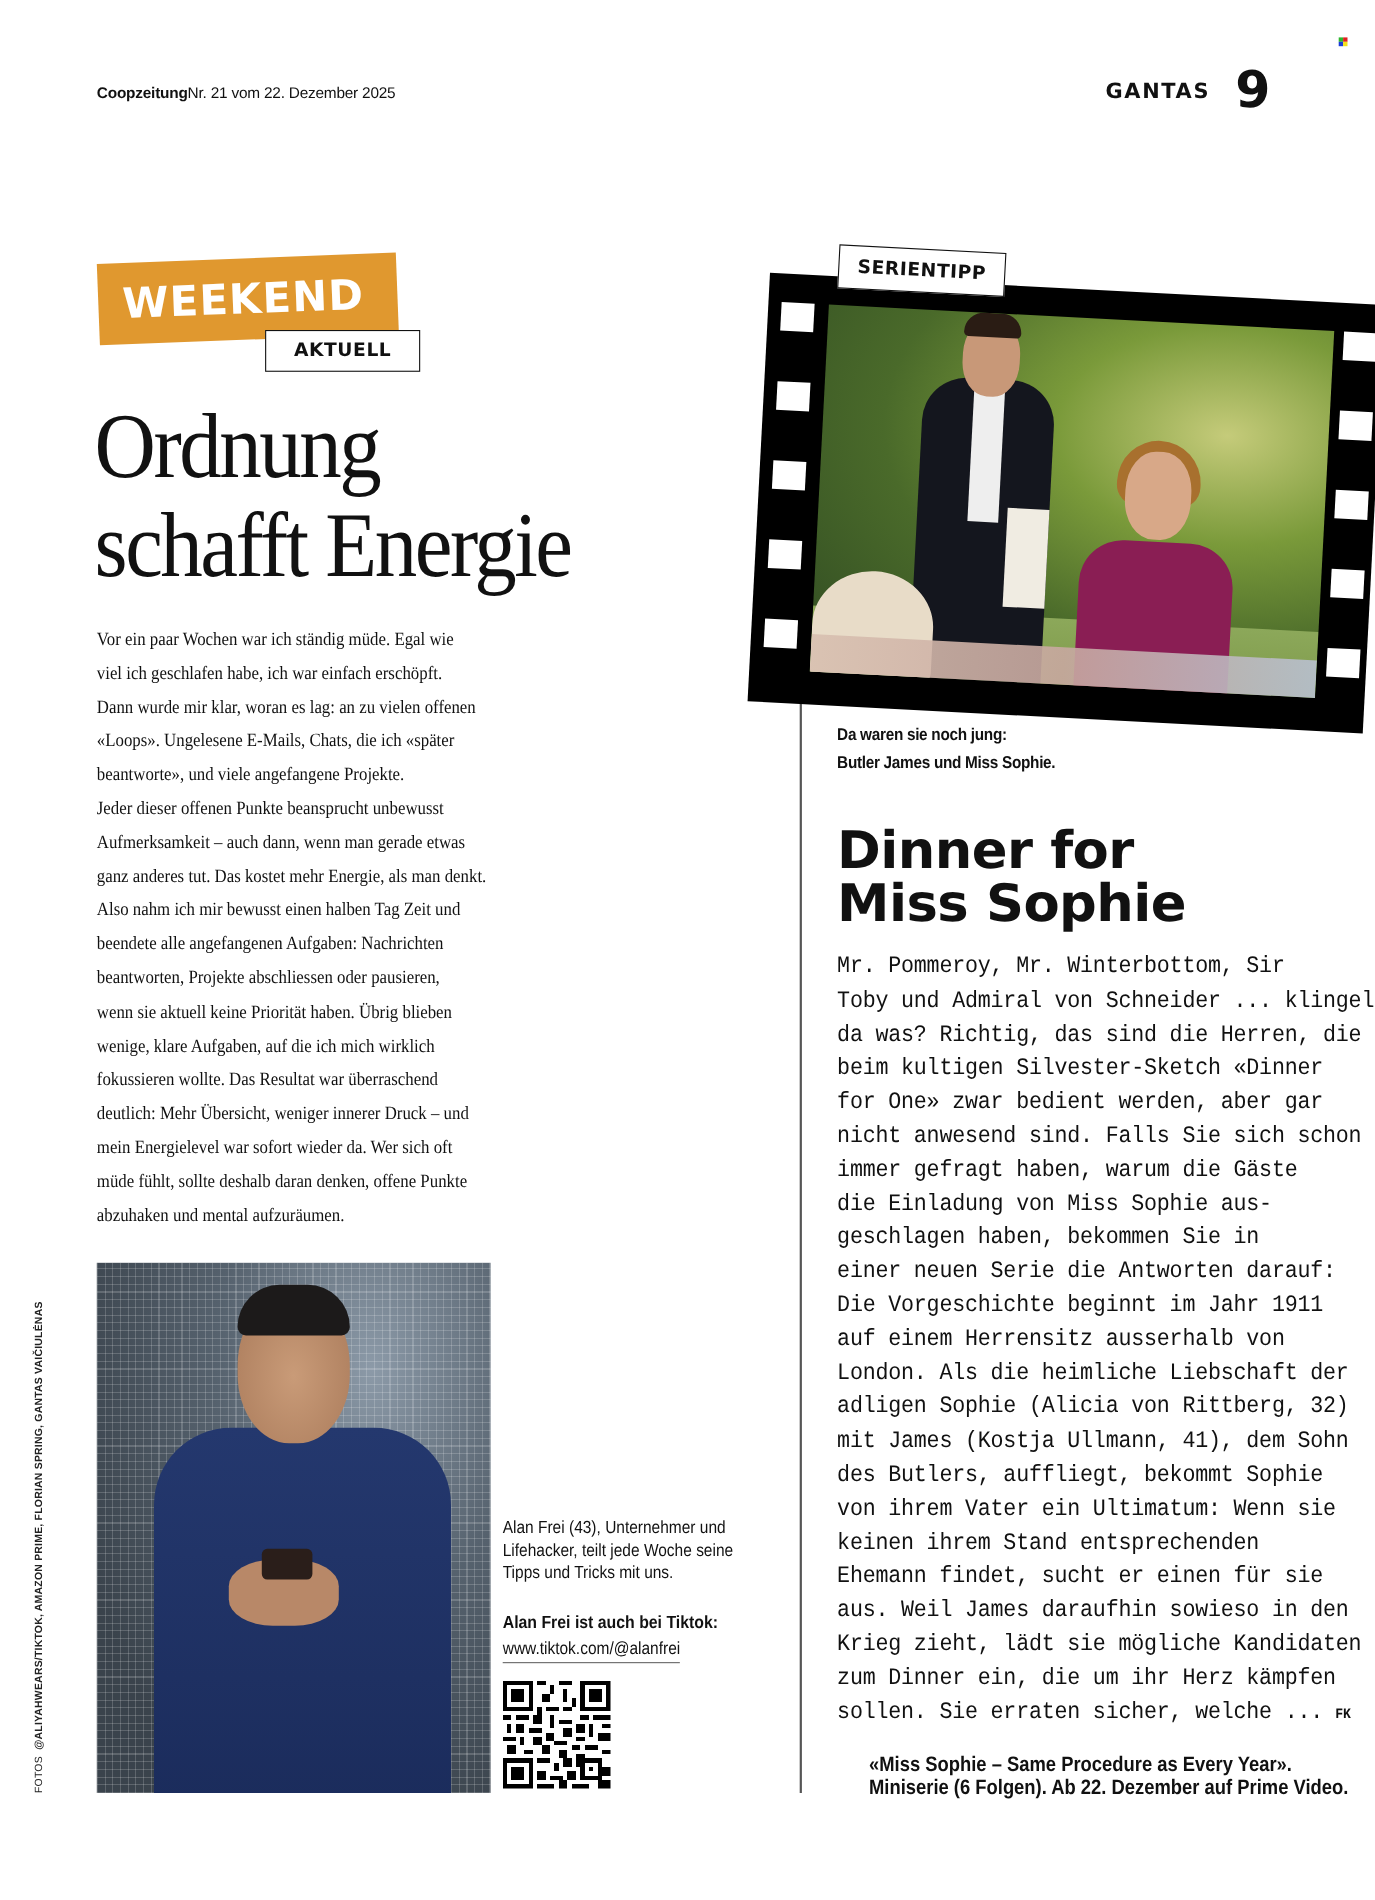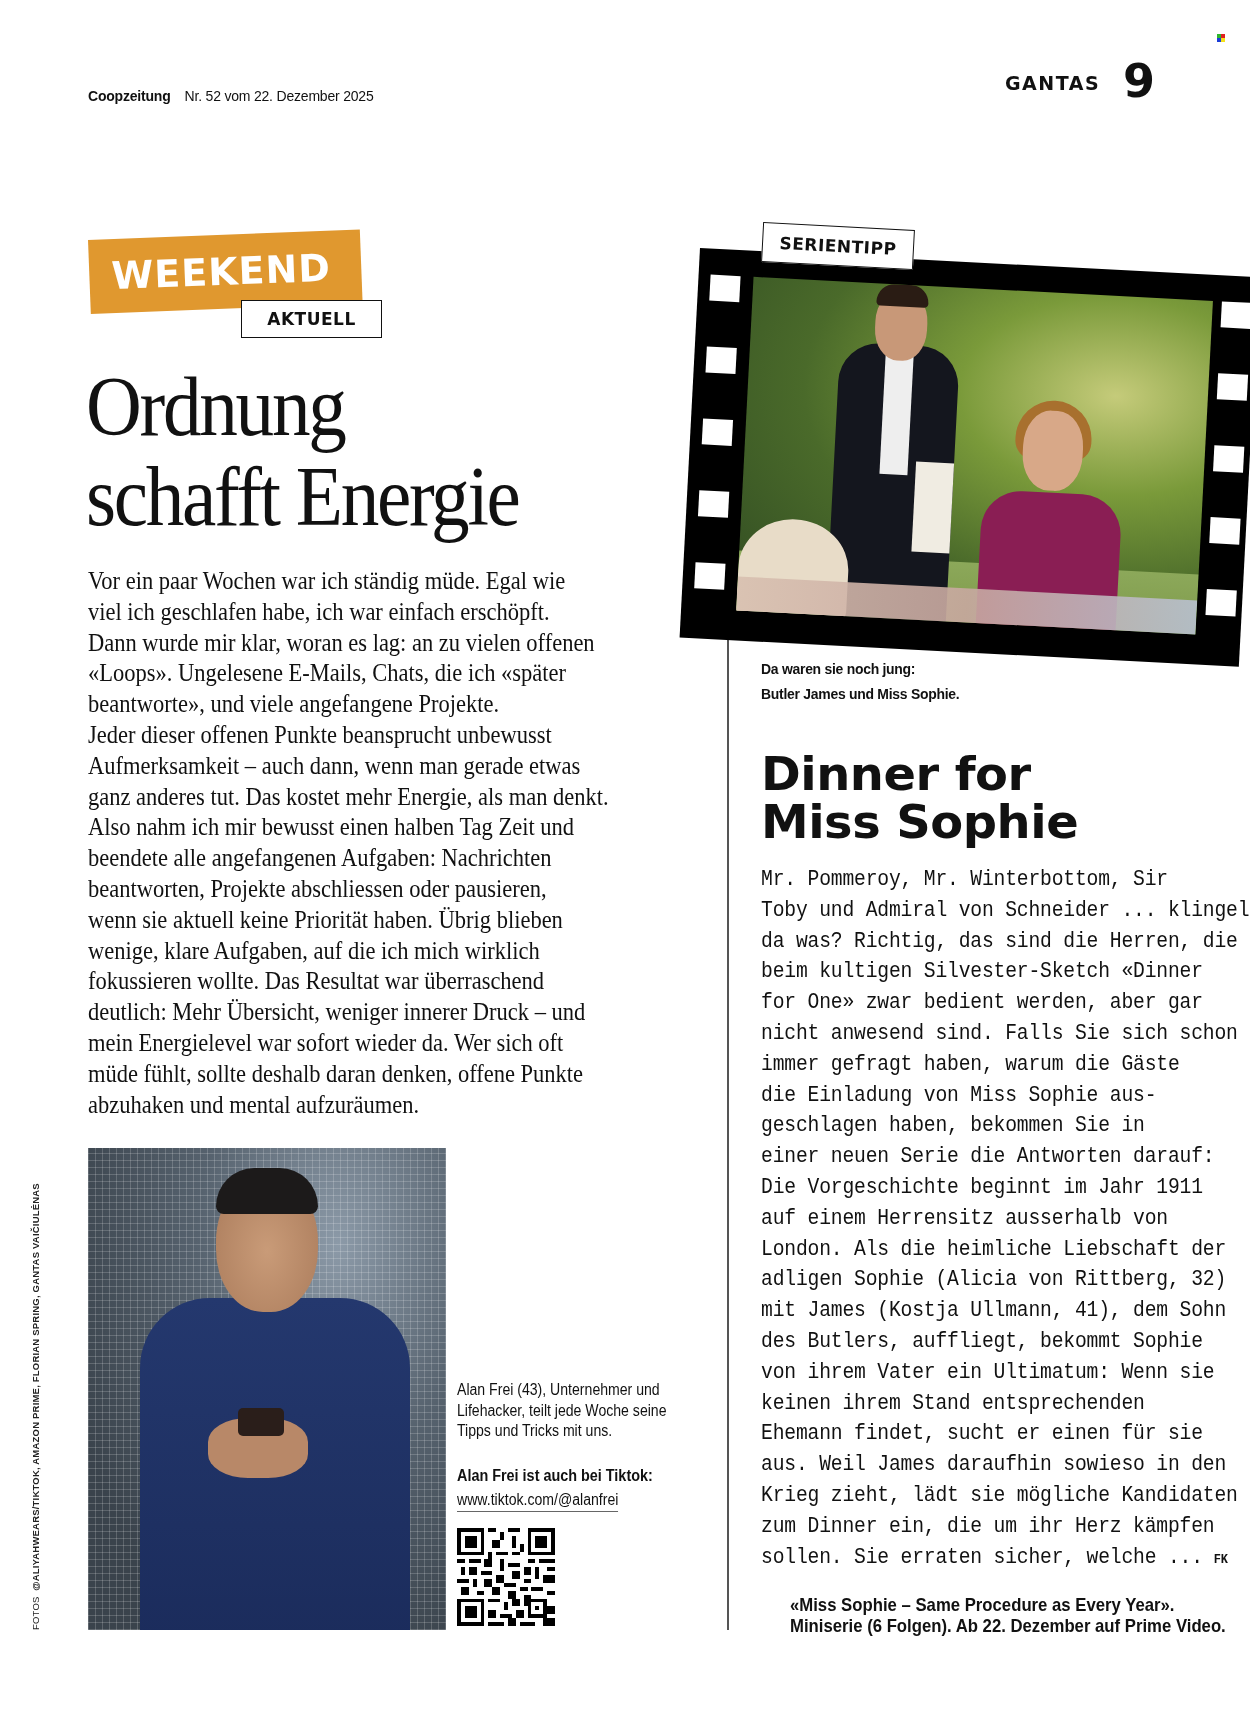--- a/index.html
+++ b/index.html
@@ -1,20 +1,20 @@
 <!DOCTYPE html>
 <html><head>
 <meta charset="utf-8">
 <style>
   * { box-sizing: border-box; margin: 0; padding: 0; }
   html, body { width: 1250px; height: 1727px; background: #ffffff; overflow: hidden; }
   body { position: relative; font-family: "Liberation Sans", sans-serif; color: #111; }
 
   
-  .hdr-left { position: absolute; left: 88px; top: 88px; font-size: 14px; display: flex; gap: 14px; letter-spacing: -0.2px; }
+  .hdr-left { position: absolute; left: 88px; top: 76px; font-size: 14px; display: flex; letter-spacing: -0.2px; }
   .hdr-pub { font-weight: 700; }
   .hdr-issue { font-weight: 400; }
   .hdr-section { position: absolute; left: 1005px; top: 72px; font-size: 19px; font-weight: 900; letter-spacing: 1.5px; font-family: "DejaVu Sans", sans-serif; }
   .hdr-page { position: absolute; left: 1123px; top: 58px; font-size: 46px; font-weight: 900; font-family: "DejaVu Sans", sans-serif; line-height: 1; }
   .color-mark { position: absolute; left: 1217px; top: 34px; width: 8px; height: 8px; display: grid; grid-template-columns: 4px 4px; grid-template-rows: 4px 4px; }
   .color-mark span:nth-child(1) { background: #2db62d; }
   .color-mark span:nth-child(2) { background: #e02020; }
   .color-mark span:nth-child(3) { background: #1a3cd8; }
   .color-mark span:nth-child(4) { background: #f4e01a; }
 
@@ -22,21 +22,21 @@
   .weekend-badge { position: absolute; left: 88px; top: 240px; width: 272px; height: 74px; background: #e0982f; transform: rotate(-2.2deg); transform-origin: left top; display: flex; align-items: center; padding-left: 22px; }
   .weekend-badge span { color: #fff; font-family: "DejaVu Sans", sans-serif; font-weight: 900; font-size: 38px; letter-spacing: 1px; }
   .lifehack-tag { position: absolute; left: 241px; top: 300px; width: 141px; height: 38px; background: #fff; border: 1.5px solid #111; display: flex; align-items: center; justify-content: center; }
   .lifehack-tag span { font-family: "DejaVu Sans", sans-serif; font-weight: 900; font-size: 17px; letter-spacing: 0.5px; }
 
   
   .headline { position: absolute; left: 86px; top: 362px; font-family: "Liberation Serif", serif; font-size: 84px; line-height: 90px; letter-spacing: -2.5px; font-weight: 400; }
   .headline div { transform: scaleX(0.92); transform-origin: left; white-space: nowrap; }
 
   
-  .left-body { position: absolute; left: 88px; top: 566px; width: 620px; font-family: "Liberation Serif", serif; font-size: 25px; line-height: 30.8px; }
+  .left-body { position: absolute; left: 88px; top: 566px; width: 620px; font-family: "Liberation Serif", serif; font-size: 17px; line-height: 30.8px; }
   .left-body p { white-space: nowrap; transform: scaleX(0.9); transform-origin: left; }
 
   
   .photo-alan { position: absolute; left: 88px; top: 1148px; width: 358px; height: 482px; overflow: hidden;
     background:
       repeating-linear-gradient(0deg, rgba(255,255,255,0.18) 0 1px, transparent 1px 7px),
       repeating-linear-gradient(90deg, rgba(255,255,255,0.18) 0 1px, transparent 1px 7px),
       radial-gradient(ellipse at 70% 20%, #8c9aa8 0%, #56626e 40%, #3a434c 80%);
   }
   .alan-body { position: absolute; left: 52px; top: 150px; width: 270px; height: 340px; background: linear-gradient(180deg, #24386e, #1b2c5c); border-radius: 70px 70px 0 0; }
@@ -89,21 +89,21 @@
   .right-body .sig { font-weight: 700; font-size: 13px; margin-left: 12px; }
 
   .right-footer { position: absolute; left: 761px; top: 1594px; font-family: "Liberation Sans", sans-serif; font-weight: 700; font-size: 19px; line-height: 21px; margin-left: 29px; }
   .right-footer p { white-space: nowrap; transform: scaleX(0.88); transform-origin: left; }
 </style>
 </head>
 <body>
 
 <div class="hdr-left">
   <span class="hdr-pub">Coopzeitung</span>
-  <span class="hdr-issue">Nr. 52 vom 22. Dezember 2025</span>
+  <span class="hdr-issue">Nr. 21 vom 22. Dezember 2025</span>
 </div>
 <div class="hdr-section">GANTAS</div>
 <div class="hdr-page">9</div>
 <div class="color-mark">
     <span></span>
     <span></span>
     <span></span>
     <span></span>
   </div>
 

